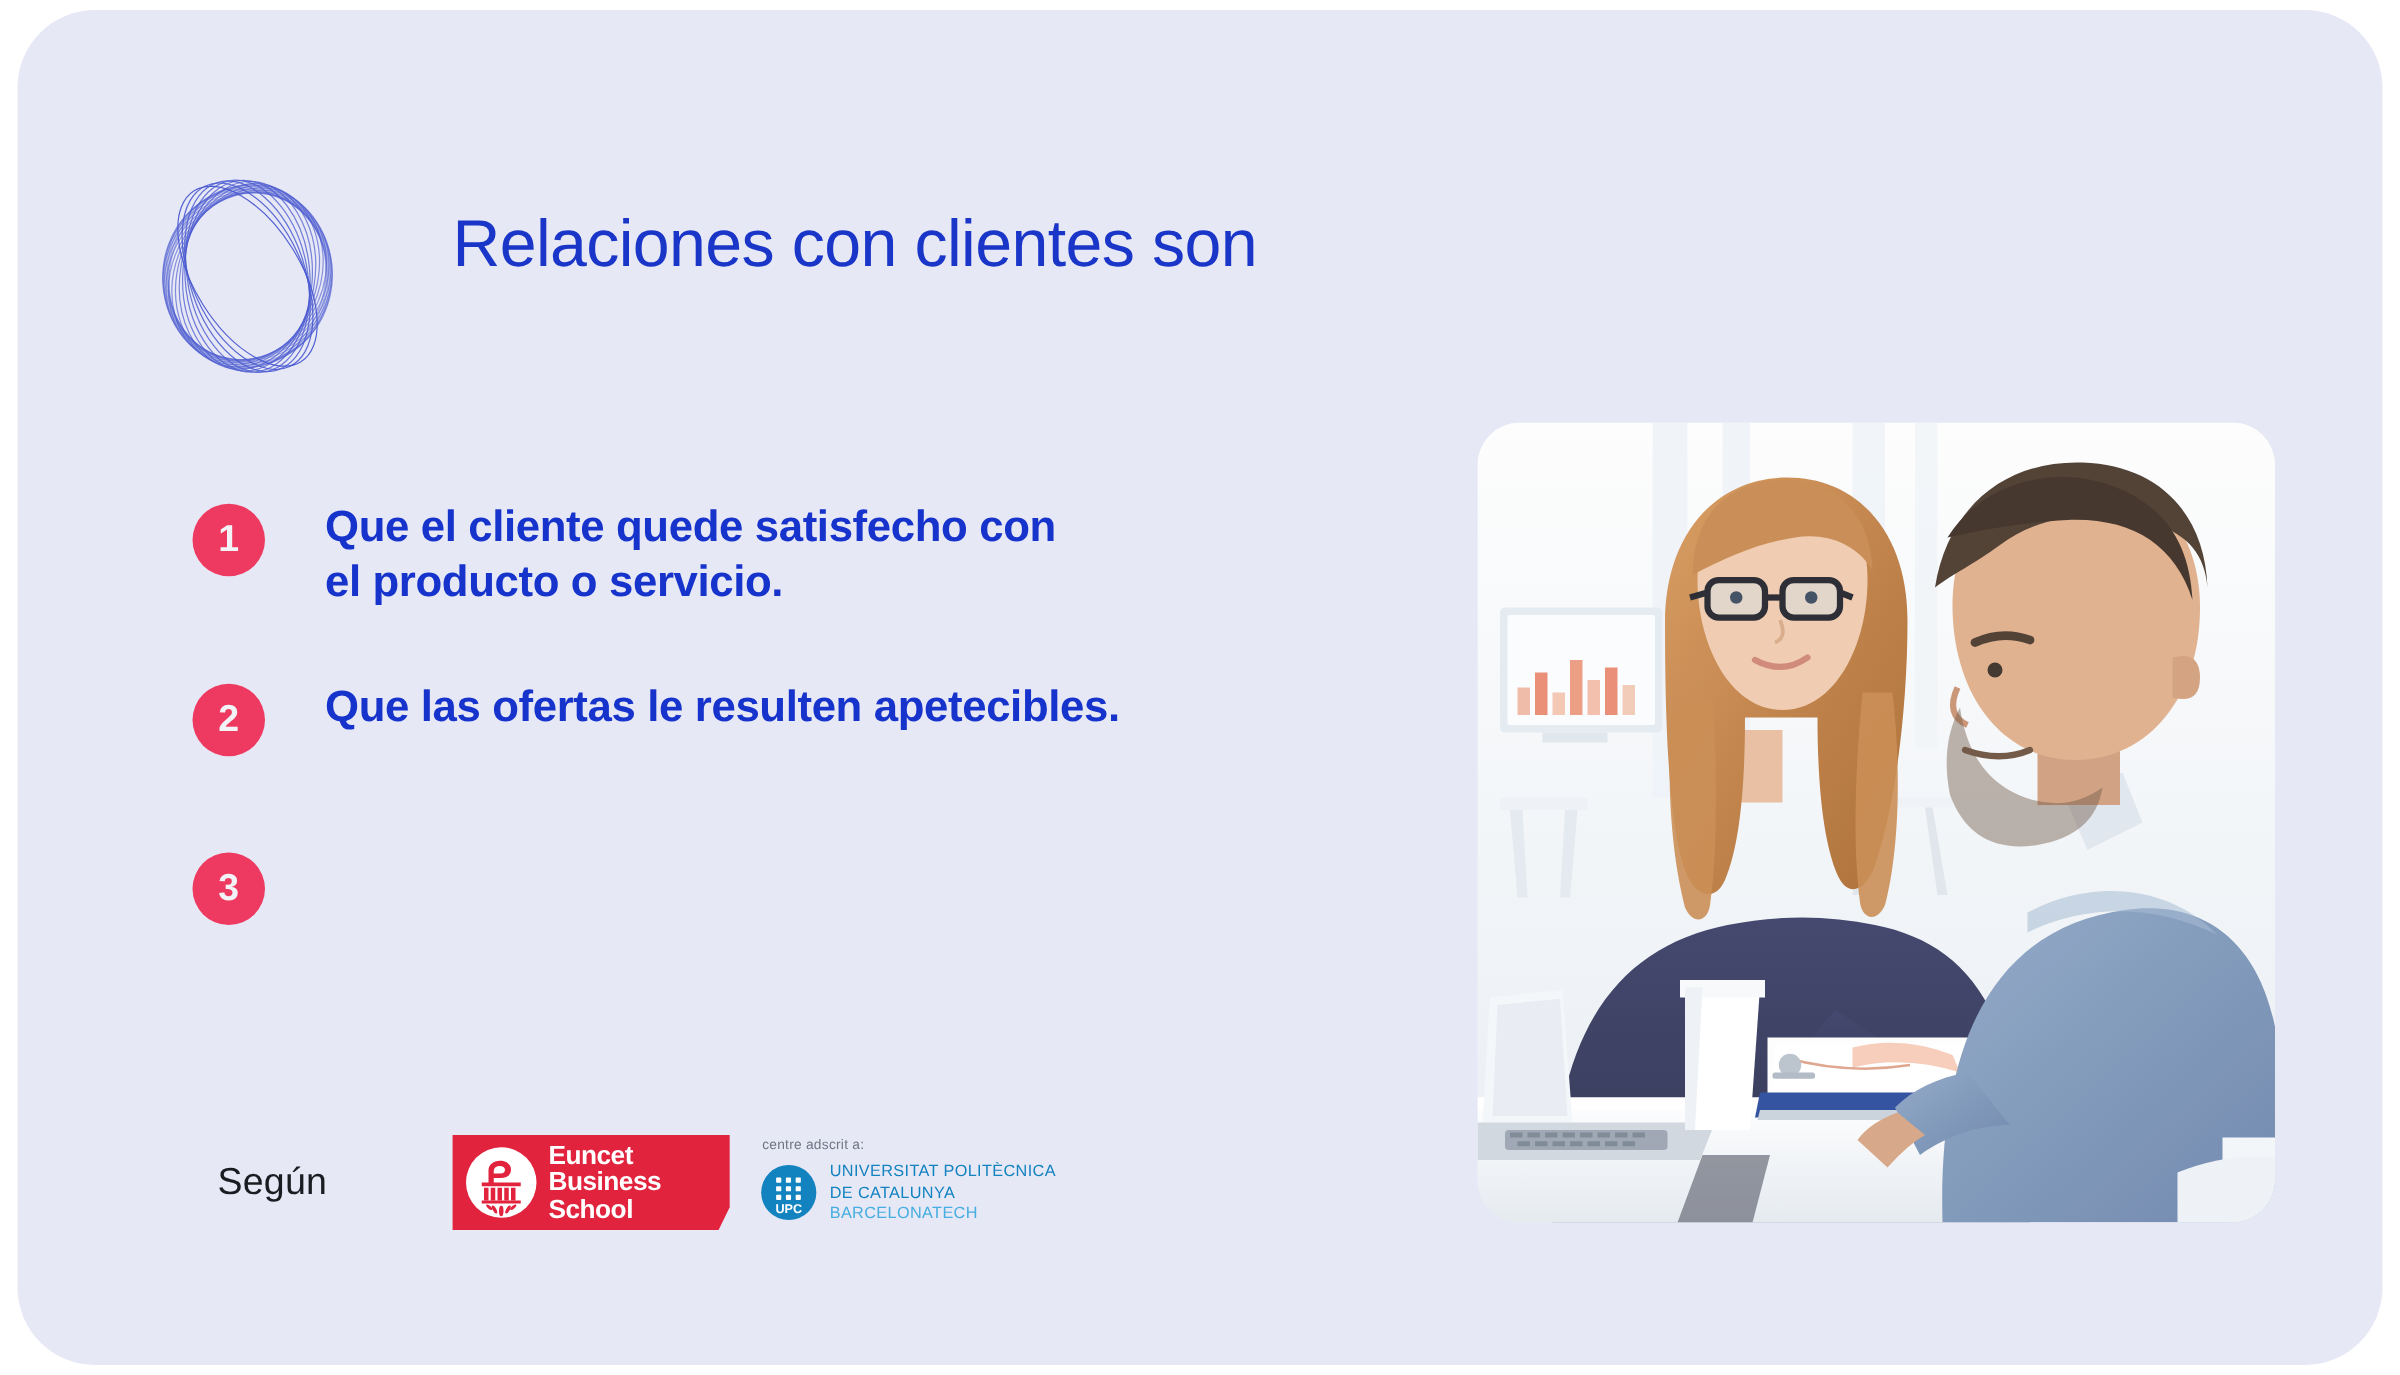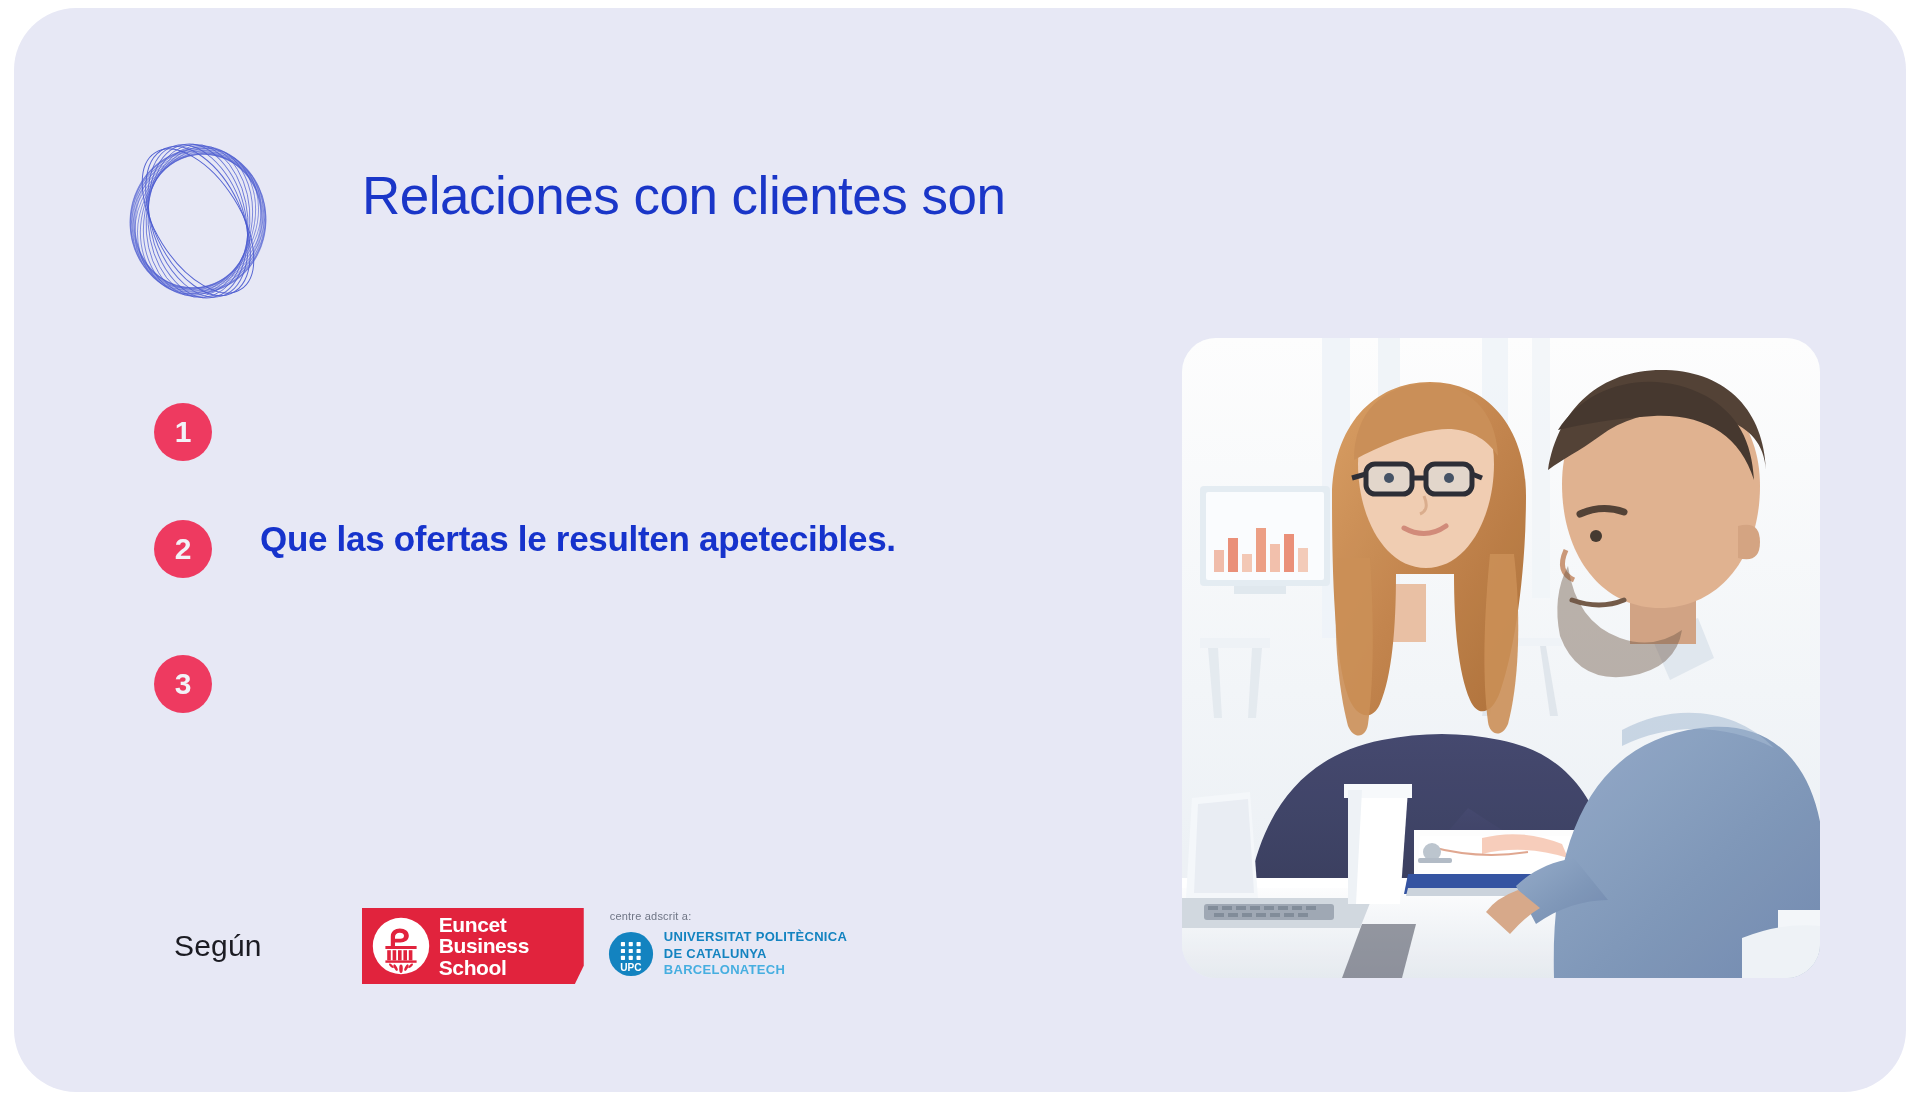--- a/index.html
+++ b/index.html
@@ -174,21 +174,21 @@
     flex: 0 0 auto;
     width: 46px;
     height: 46px;
     text-align: right;
   }
   .upc-mark svg { display: block; width: 100%; height: 100%; }
   .upc-words {
     margin-left: 10px;
     color: #1383c0;
     font-size: 13px;
-    font-weight: 700;
+    font-weight: 400;
     line-height: 1.28;
     letter-spacing: 0.3px;
   }
   .upc-words span { display: block; }
   .upc-w3 { color: #46aee0; }
 
   
   .photo-frame {
     position: absolute;
     left: 1168px;
@@ -237,20 +237,22 @@
 
     <div class="title-block">
       <div class="title-line-1">Relaciones con clientes son</div>
     </div>
   </div>
 
   <div class="points-list">
 
     <div class="point-row">
       <div class="point-badge">1</div>
+      <div class="point-text">Que el cliente quede satisfecho con
+el producto o servicio.</div>
     </div>
 
     <div class="point-row row-2">
       <div class="point-badge">2</div>
       <div class="point-text">Que las ofertas le resulten apetecibles.</div>
     </div>
 
     <div class="point-row row-3">
       <div class="point-badge">3</div>
     </div>

